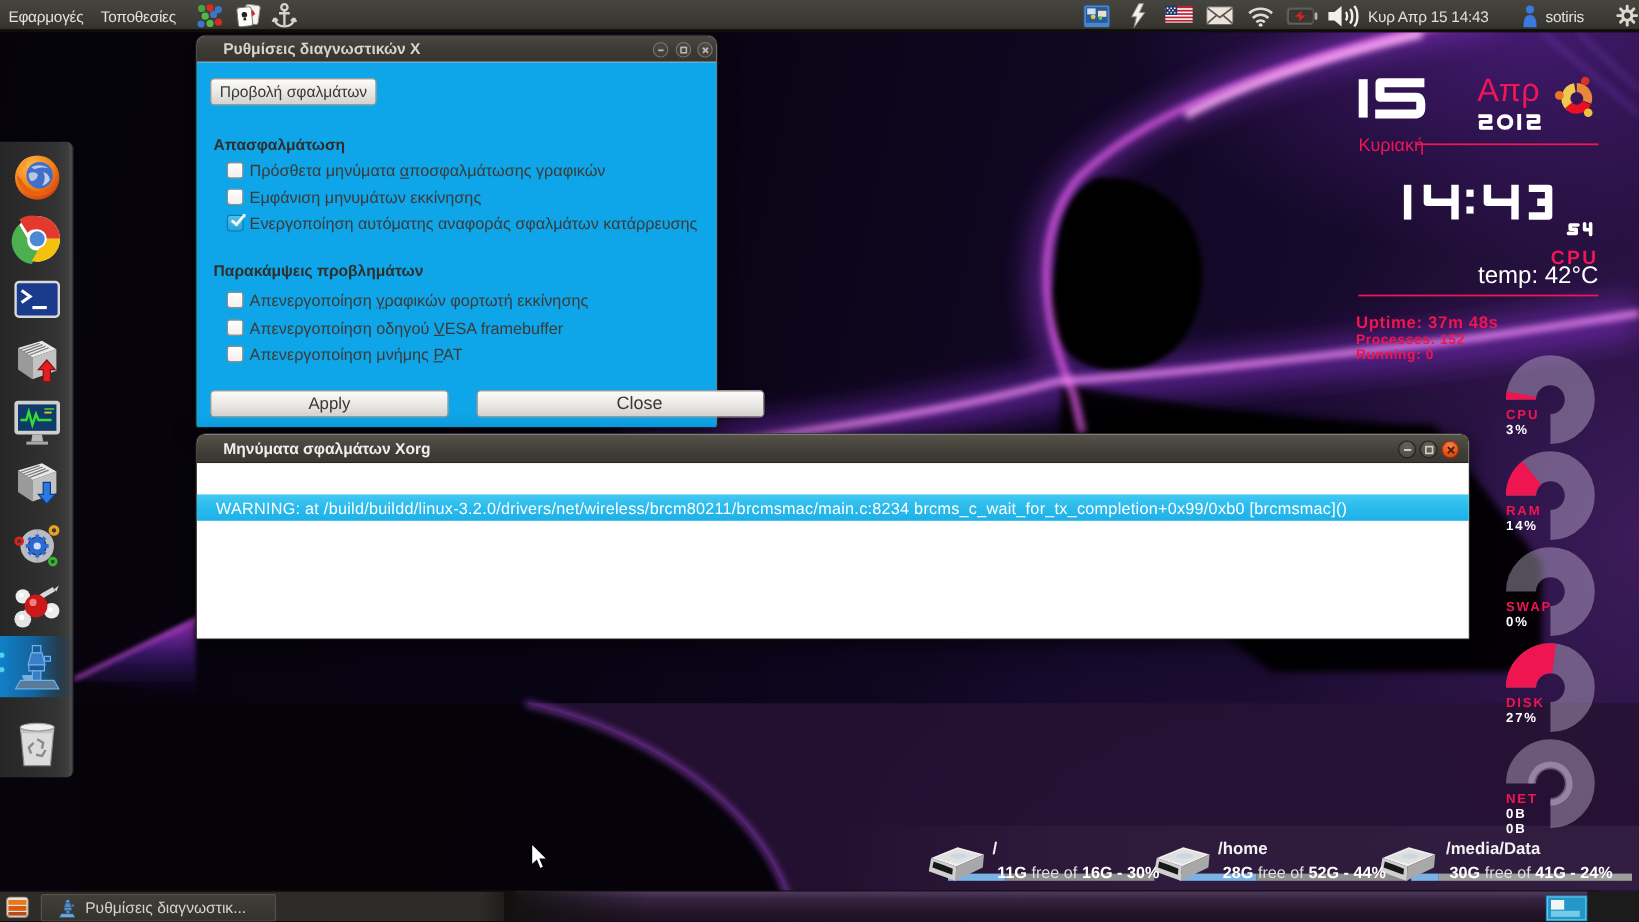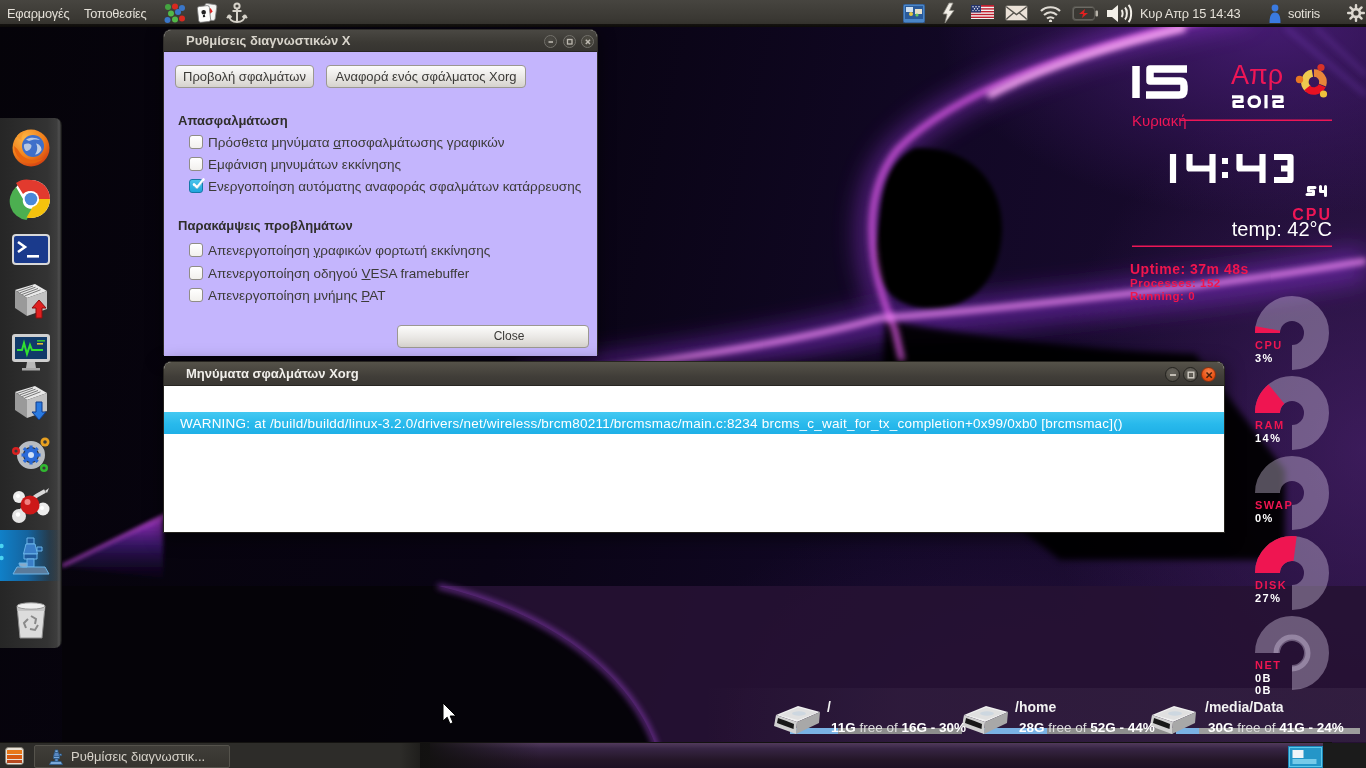--- a/index.html
+++ b/index.html
@@ -22,21 +22,21 @@
 .dicon{position:absolute;left:9px;width:44px;height:44px;}
 #dhl{position:absolute;left:0;top:412px;width:62px;height:51px;
 background:linear-gradient(to right,#1080c8,#15639e 45%,rgba(18,70,110,.4) 80%,rgba(18,70,110,0));}
 .tbar{position:absolute;left:0;top:0;width:100%;border-radius:7px 7px 0 0;
 background:linear-gradient(#4a4843,#3b3934 60%,#363430);border-bottom:1px solid #282622;padding-left:23px;}
 .tbtn{position:absolute;border-radius:50%;}
 .ttl{position:absolute;font-weight:bold;font-size:13px;}
 
 #win1{position:absolute;left:163px;top:29px;width:435px;height:326px;z-index:12;
 background:#f2f1f0;border:1px solid #2e2c29;border-radius:8px 8px 0 0;box-shadow:0 4px 16px rgba(0,0,0,.55);}
-#win1 .body{position:absolute;left:0;top:22px;width:433px;height:304px;background:#c4b5fd;}
+#win1 .body{position:absolute;left:0;top:22px;width:433px;height:304px;background:#0ea5e9;}
 .btn{position:absolute;border:1px solid #9b9891;border-radius:4px;
 background:linear-gradient(#fcfcfb,#e9e7e4 55%,#d5d2cd);
 font-size:13px;color:#3a3936;text-align:center;}
 .cbrow{position:absolute;font-size:13.5px;color:#3c3b38;}
 .cb{position:absolute;left:0;top:0;width:14px;height:14px;border:1px solid #908d86;
 border-radius:3px;background:linear-gradient(#fff,#f2f0ed);}
 .cblbl{position:absolute;left:19px;top:0px;white-space:nowrap;}
 .h1{position:absolute;font-size:13px;font-weight:bold;color:#2f2e2b;}
 
 #win2{position:absolute;left:163px;top:361px;width:1062px;height:172px;z-index:13;
@@ -465,21 +465,20 @@
         </svg>
       </div>
   <div class="tbtn" style="left:417px;top:5px;width:13px;height:13px;background:radial-gradient(circle at 50% 35%,#4f4d45,#3d3b34);border:1px solid #73716b;">
         <svg width="13" height="13" style="display:block">
           <path d="M3.8,3.8 L8,8 M8,3.8 L3.8,8" stroke="#bdb9b0" stroke-width="1.5"></path>
         </svg>
       </div>
  </div>
  <div class="body">
   <div class="btn" style="left:11px;top:13px;width:139px;height:23px;line-height:21px;">Προβολή σφαλμάτων</div>
-  <div class="btn" style="left:162px;top:13px;width:200px;height:23px;line-height:21px;">Αναφορά ενός σφάλματος Xorg</div>
   <div class="h1" style="left:14px;top:61px;">Απασφαλμάτωση</div>
   <div class="cbrow" style="left:25px;top:83px;">
         <span class="cb"></span>
         <span class="cblbl">Πρόσθετα μηνύματα <u>α</u>ποσφαλμάτωσης γραφικών</span>
       </div>
   <div class="cbrow" style="left:25px;top:105px;">
         <span class="cb"></span>
         <span class="cblbl">Εμφάνιση μηνυμάτων εκκίνησης</span>
       </div>
   <div class="cbrow" style="left:25px;top:127px;">
@@ -496,21 +495,22 @@
         <span class="cblbl">Απενεργοποίηση <u>γ</u>ραφικών φορτωτή εκκίνησης</span>
       </div>
   <div class="cbrow" style="left:25px;top:213.5px;">
         <span class="cb"></span>
         <span class="cblbl">Απενεργοποίηση οδηγού <u>V</u>ESA framebuffer</span>
       </div>
   <div class="cbrow" style="left:25px;top:236px;">
         <span class="cb"></span>
         <span class="cblbl">Απενεργοποίηση μνήμης <u>P</u>AT</span>
       </div>
-  <div class="btn" style="left:233px;top:273px;width:192px;height:23px;line-height:21px;font-size:12px;padding-left:32px;">Close</div>
+  <div class="btn" style="left:11px;top:273px;width:199px;height:23px;line-height:21px;font-size:14px;">Apply</div>
+  <div class="btn" style="left:233px;top:273px;width:240px;height:23px;line-height:21px;font-size:15px;padding-left:32px;">Close</div>
  </div>
 </div>
 <div id="win2">
  <div class="tbar">
   <span class="ttl" style="left:22px;top:4px;color:#f0eeea;">Μηνύματα σφαλμάτων Xorg</span>
   <div class="tbtn" style="left:1000.5px;top:5px;width:15px;height:15px;background:radial-gradient(circle at 50% 30%,#66635b,#4a4740);border:1px solid #24231f;">
         <svg width="15" height="15" style="display:block">
           <path d="M4,7 H10" stroke="#d2cec5" stroke-width="1.7"></path>
         </svg>
       </div>

